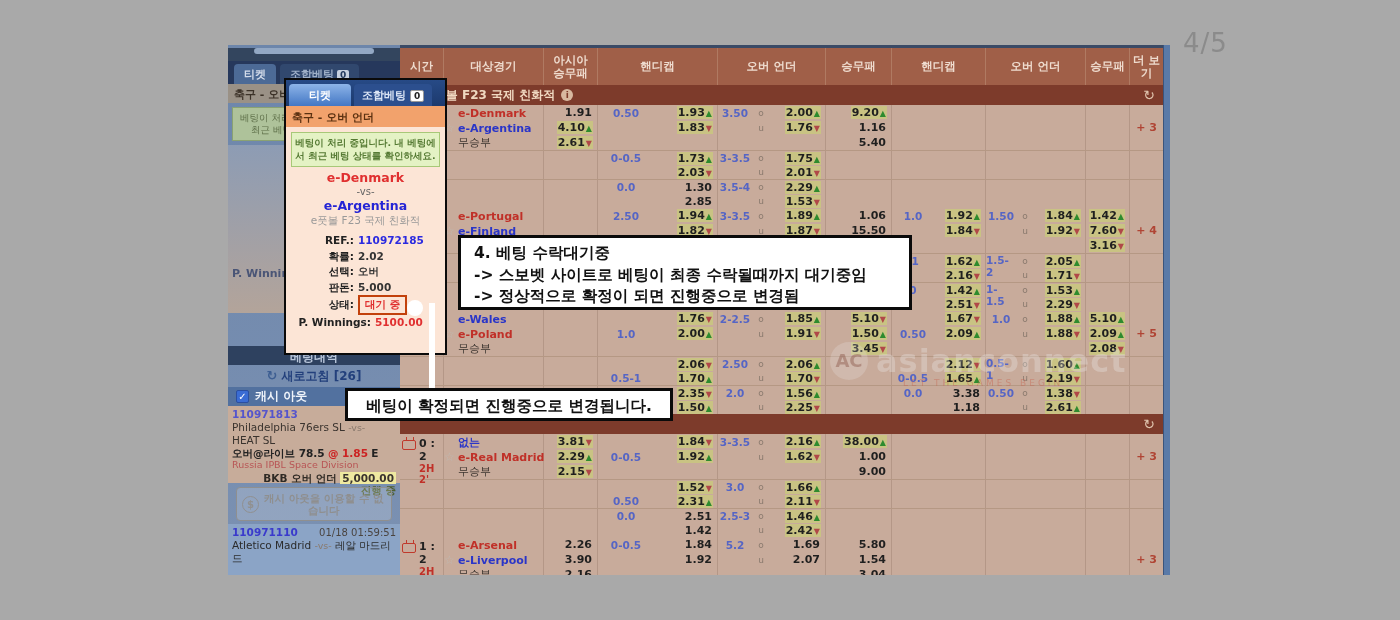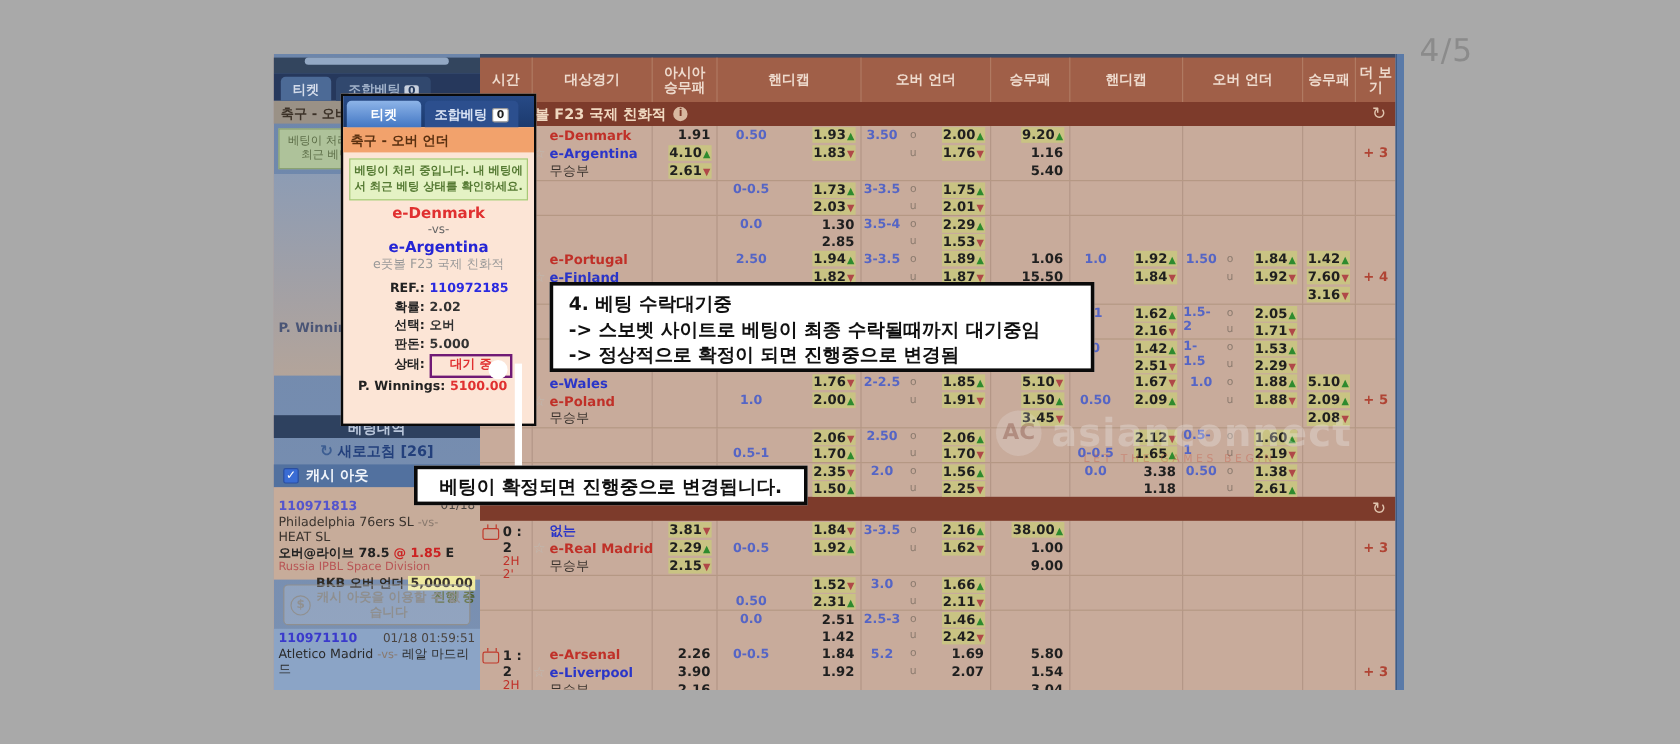--- a/index.html
+++ b/index.html
@@ -25,21 +25,21 @@
   .sb-mid { height:168px; background:linear-gradient(#8d9cb4,#b3a49a); position:relative; }
   .sb-pwin { position:absolute; left:4px; top:222px; font-size:11px; font-weight:bold; color:#4a5576; white-space:nowrap; }
   .sb-histbar { position:absolute; left:0; top:301px; width:172px; height:19px; background:#2e415f; color:#b9c6da; font-size:12px; font-weight:bold; text-align:center; padding-top:3px; }
   .sb-refresh { position:absolute; left:0; top:323px; width:172px; text-align:center; font-size:12px; font-weight:bold; color:#23407c; }
   .sb-refresh .ric { color:#3d5e92; font-size:13px; margin-right:4px; }
   .sb-cashout { position:absolute; left:0; top:342px; width:172px; height:19px; background:#52719f; display:flex; align-items:center; padding-left:8px; gap:6px; }
   .cb { width:13px; height:13px; background:#3a6cd4; border:1px solid #2a4ea0; border-radius:2px; color:#fff; font-size:10px; line-height:11px; text-align:center; font-weight:bold; }
   .sb-cashout .lbl { color:#f0f4fa; font-size:12px; font-weight:bold;text-align:center; }
 
   .bet-card { position:absolute; left:0; top:361px; width:172px; height:77px; background:#c7ac9a; padding:2px 4px; font-size:10.5px; color:#3a332e; line-height:12.5px; }
-  .bet-card .row1 { display:flex; justify-content:space-between;margin-top:8px; }
+  .bet-card .row1 { display:flex; justify-content:space-between; }
   .bet-id { color:#5555cc; font-weight:bold; }
   .bet-date { color:#4a4440; font-size:10px; }
   .bet-vs { color:#8a7a6e; font-size:9.5px; }
   .bet-pick b { color:#222; } .bet-at { color:#cc2222; font-weight:bold; } 
   .bet-league { color:#b85555; font-size:9.5px; }
   .bet-mkt { font-weight:bold; color:#2f2a24; }
   .bet-stake { background:#efe9a0; font-weight:bold; padding:0 2px; }
   .bet-status { text-align:right; color:#4f5f2f; font-weight:bold; }
 
   .co-btn { position:absolute; left:8px; top:442px; width:156px; height:34px; border:1px solid #8f8f8f; border-radius:4px; background:rgba(255,255,255,0.18); display:flex; align-items:center; gap:5px; padding:0 5px; }
@@ -71,21 +71,21 @@
   .val { font-weight:bold; color:#1f1f1f; font-size:11px; white-space:nowrap; padding:0 1px; }
   .val.chg { background:#c9c383; }
   .arr { font-size:8px; margin-left:1px; }
   .arr.up { color:#2e8b2e; } .arr.dn { color:#b04848; }
   .linetx { color:#5565c5; font-weight:bold; font-size:10.5px; }
   .mark { color:#8a7a6e; font-size:9px; }
   .morelink { color:#b04434; font-weight:bold; font-size:11px; white-space:nowrap; }
 
   .tcell { position:absolute; left:0; top:0; width:44px; }
   .tcell .score { font-size:11px; font-weight:bold; color:#222; }
-  .tcell .clock { font-size:10px; font-weight:normal; color:#c03028; }
+  .tcell .clock { font-size:10px; font-weight:bold; color:#c03028; }
   .tcell.full { padding:3px 0 0 2px; display:flex; gap:3px; }
   .tcell.part { text-align:right; padding:3px 1px 0 0; }
   .tv { width:14px; height:10px; border:1px solid #c0392b; border-radius:2px; margin-top:3px; position:relative; flex:none; }
   .tv:before { content:""; position:absolute; left:3px; top:-4px; width:6px; height:3px; border-left:1px solid #c0392b; border-right:1px solid #c0392b; }
   .teamcell { position:absolute; left:44px; top:0; width:110px; padding:2px 0 0 14px; line-height:14.5px; }
   .teamcell .fav { position:absolute; left:0; top:16px; color:#bfb8b0; font-size:12px; }
   .tm { font-size:11px; font-weight:bold; white-space:nowrap; }
   .tm.red { color:#c03028; } .tm.blue { color:#2a35c8; } .tm.draw { color:#3a332e; font-weight:normal; }
 
   
@@ -106,21 +106,21 @@
   .pp-match { text-align:center; line-height:14px; margin-top:2px; }
   .pp-home { color:#e03030; font-size:12.5px; font-weight:bold; }
   .pp-vs { color:#666; font-size:10px; }
   .pp-away { color:#2525d5; font-size:12.5px; font-weight:bold; }
   .pp-lg { color:#999; font-size:10.5px; }
   .pp-fields { margin-top:6px; }
   .pp-frow { display:flex; align-items:center; line-height:15.5px; font-size:10.5px; }
   .pp-frow .fl { width:72px; text-align:right; font-weight:bold; color:#222; padding-right:4px; flex:none; }
   .pp-frow .fv { color:#333; font-weight:bold; }
   .fv.blue { color:#2a2ae0; } .fv.red { color:#e03030; }
-  .statusbox { border:2px solid #701a75; padding:0 15px; color:#e03030; font-weight:bold; }
+  .statusbox { border:2px solid #c2410c; padding:0 5px; color:#e03030; font-weight:bold; }
   .pp-frow.pw .fl { width:89px; }
 
   
   .conn-dot { position:absolute; left:407px; top:300px; width:16px; height:16px; border-radius:50%; background:#fff; z-index:6; }
   .conn-line { position:absolute; left:429px; top:303px; width:6px; height:88px; background:#fff; z-index:6; }
   .anno { position:absolute; background:#fff; border:3px solid #0a0a0a; z-index:7; color:#111; font-weight:bold; }
   .anno1 { left:458px; top:235px; width:454px; height:75px; padding:5px 13px; font-size:15.5px; line-height:21.5px; }
   .anno2 { left:345px; top:388px; width:328px; height:33px; font-size:15.5px; text-align:center; padding-top:5px; }
 </style>
 </head>

